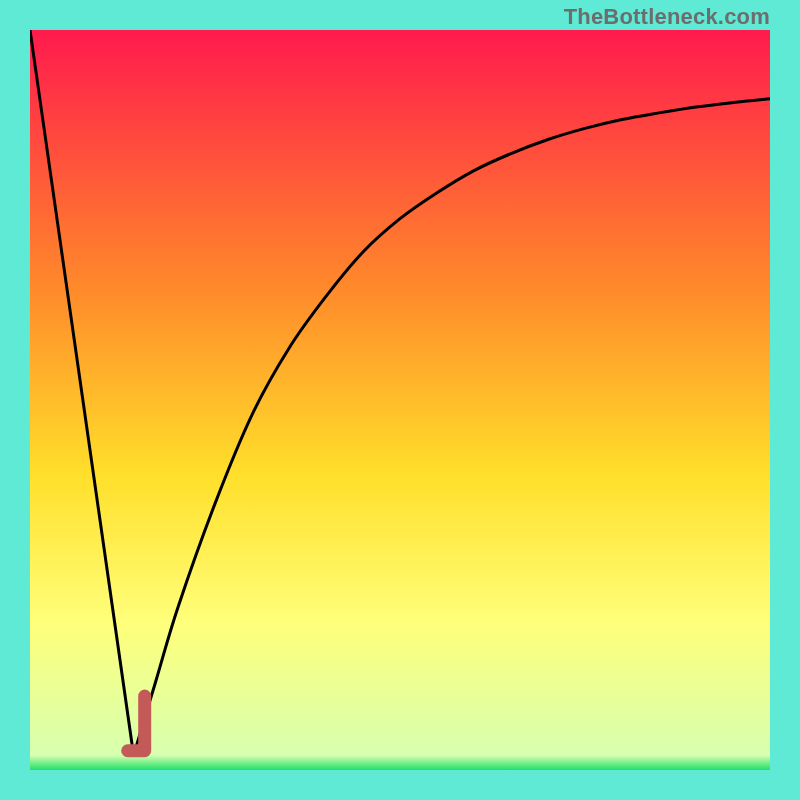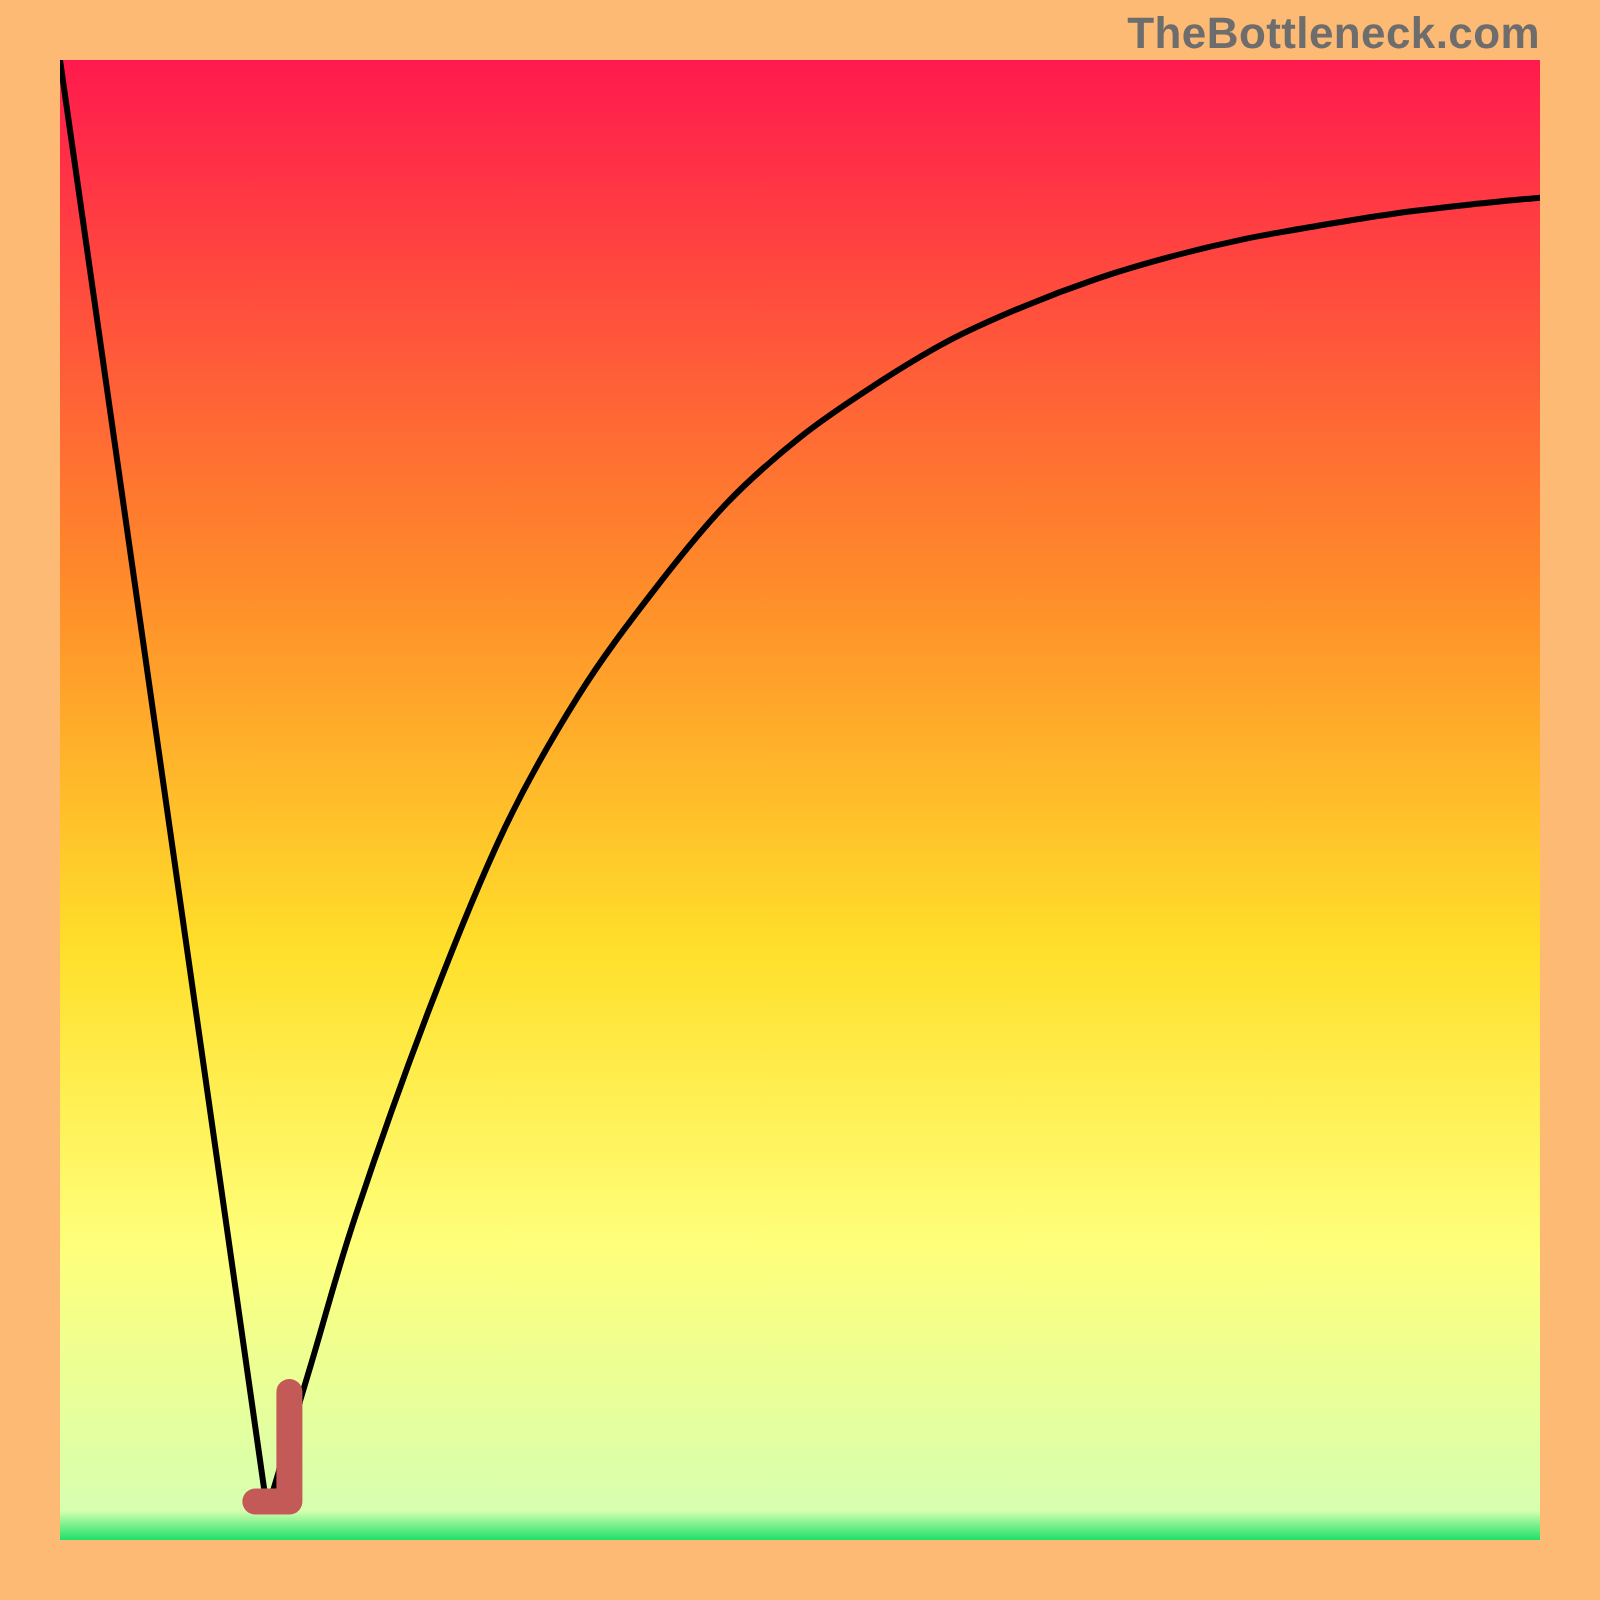--- a/index.html
+++ b/index.html
@@ -1,21 +1,21 @@
 <!DOCTYPE html>
 <html><head>
 <meta charset="utf-8">
 <style>
   * { margin: 0; padding: 0; box-sizing: border-box; }
   html, body { width: 800px; height: 800px; background: #000; overflow: hidden; }
   .frame {
     position: absolute;
     top: 0; left: 0;
     width: 800px; height: 800px;
-    background: #fdba74;
+    background: #5eead4;
   }
   .plot {
     position: absolute;
     top: 30px;
     left: 30px;
     width: 740px;
     height: 740px;
     overflow: hidden;
   }
   .watermark {

